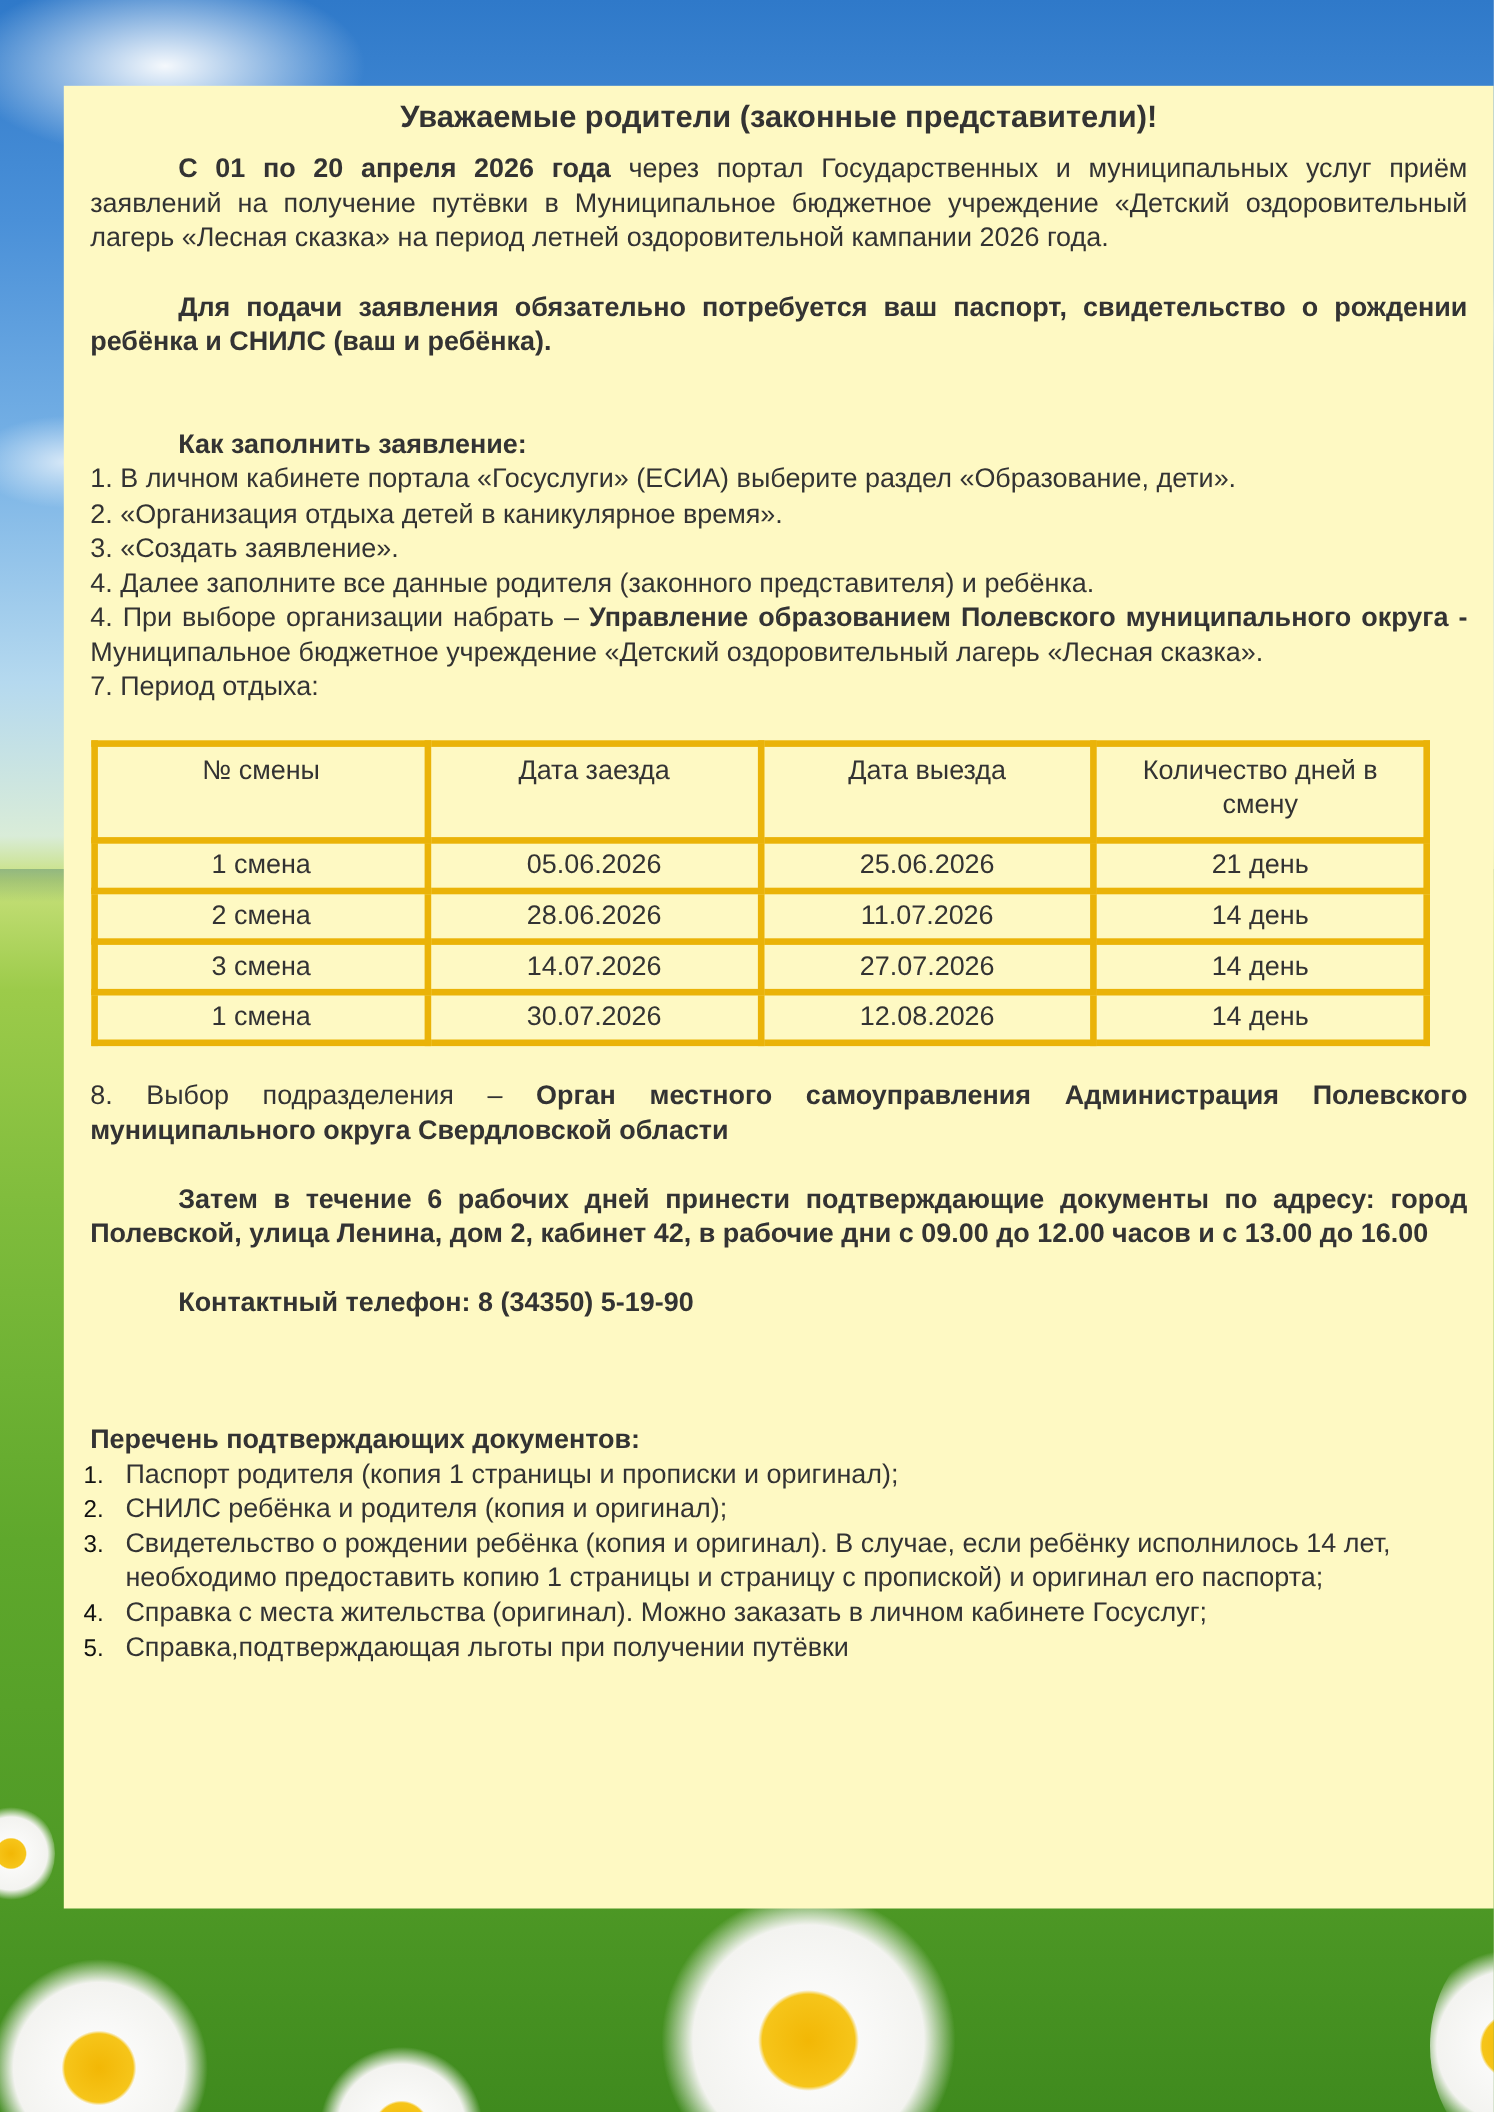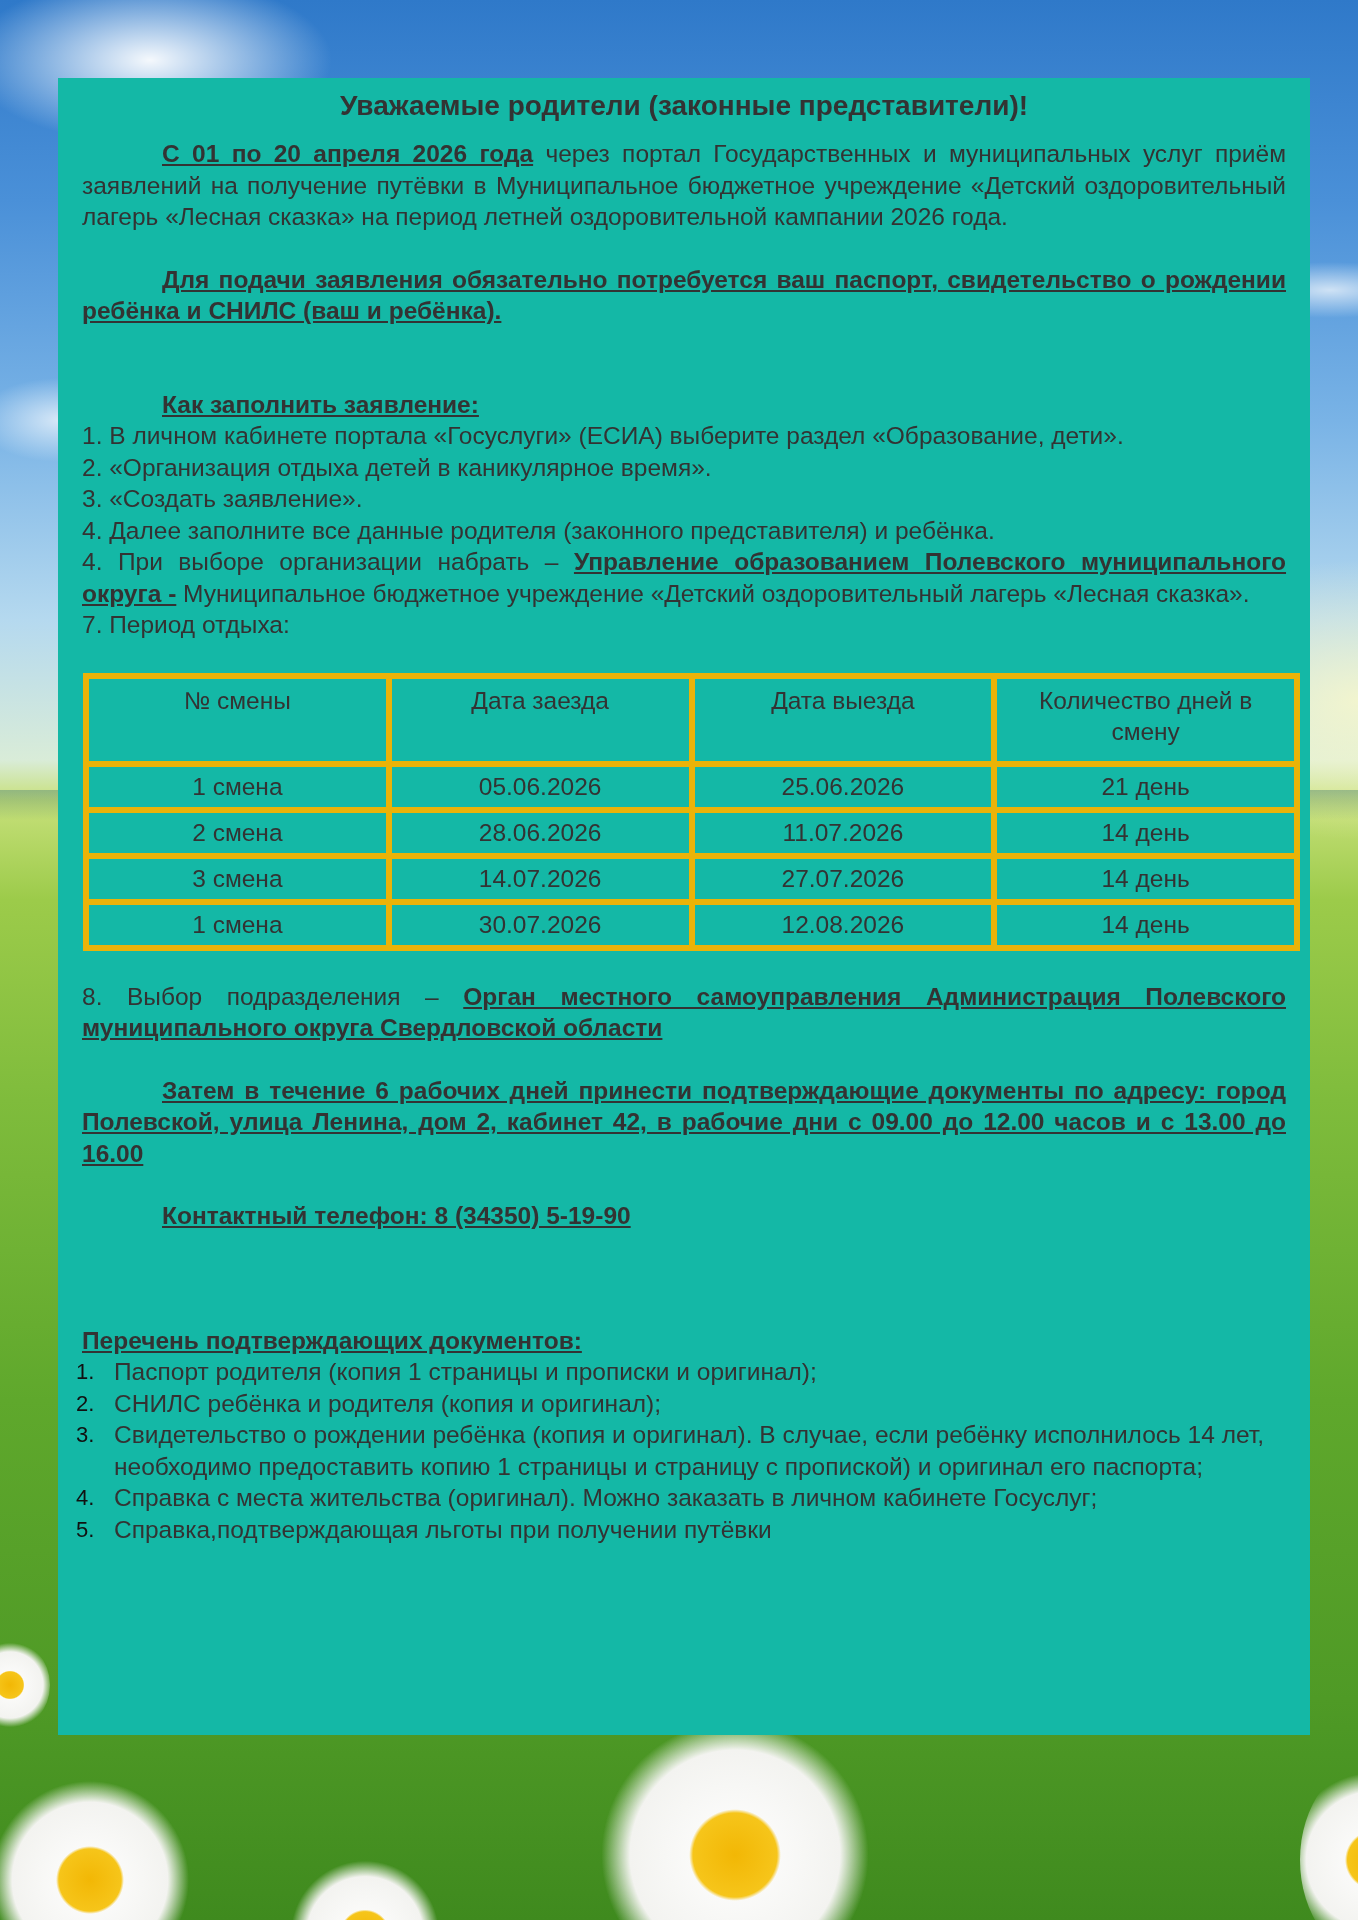--- a/index.html
+++ b/index.html
@@ -41,40 +41,41 @@
       position: absolute;
       border-radius: 50%;
       background:
         radial-gradient(circle at 50% 50%, #f2b705 0, #f6c51a 22%, rgba(255,255,255,0) 24%),
         radial-gradient(circle at 50% 50%, #ffffff 0, #f3f3f0 55%, rgba(255,255,255,0) 70%);
     }
     .panel {
       position: absolute;
       left: 58px; top: 78px;
       width: 1252px; height: 1657px;
-      background: #14b8a6;
+      background: #fef9c3;
       color: #333333;
+      padding-left: 48px;
     }
     .content {
       position: absolute;
       left: 24px; right: 24px; top: 0;
       font-size: 24.5px;
       line-height: 31.5px;
     }
     .title {
       text-align: center;
       font-weight: bold;
       font-size: 28px;
       margin-top: 8px;
       line-height: 40px;
     }
     p { margin: 0; }
     .justify { text-align: justify; text-align-last: left; }
     .indent { text-indent: 80px; }
-    .b { font-weight: bold; text-decoration: underline; }
+    .b { font-weight: bold; }
     .u { }
     .gap-s { height: 31px; }
     .gap-m { height: 62px; }
     .schedule {
       border-collapse: collapse;
       width: 1217px;
       margin-left: 1px;
       margin-top: 32px;
       font-size: 24.5px;
       color: #333;

